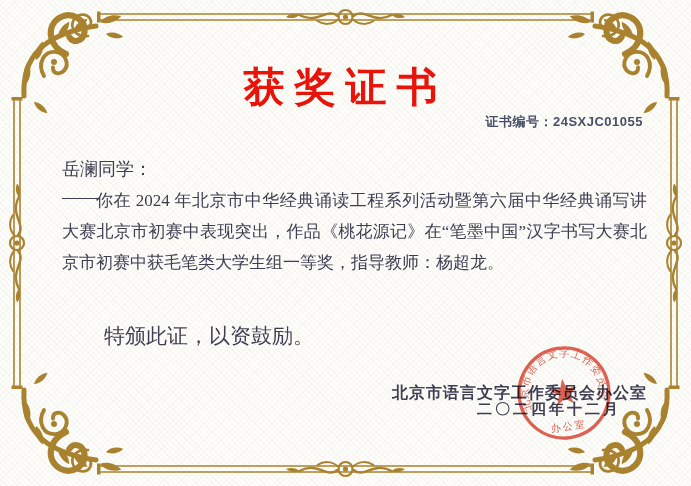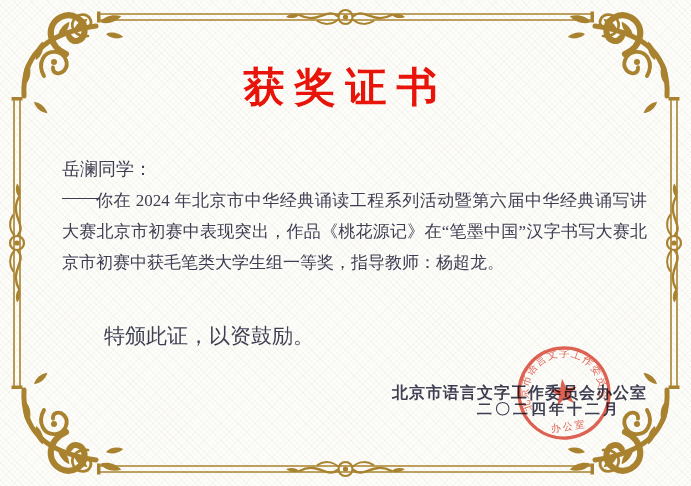--- a/index.html
+++ b/index.html
@@ -104,20 +104,21 @@
     <use href="#cornerOrn" transform="translate(677,472) scale(-1,-1)"></use>
 
     <use href="#edgeOrn" transform="translate(345.5,17)"></use>
     <use href="#edgeOrn" transform="translate(345.5,469) scale(1,-1)"></use>
     <use href="#edgeOrn" transform="translate(17,243) rotate(90)"></use>
     <use href="#edgeOrn" transform="translate(674,243) rotate(90)"></use>
   </svg>
 
   <div class="title">获奖证书</div>
 
+  <div class="cert-no"><span>证书编号：</span><span>24SXJC01055</span></div>
 
   <div class="recipient"><span class="name">岳澜</span><span>同学：</span></div>
 
   <div class="body-par">你在 2024 年北京市中华经典诵读工程系列活动暨第六届中华经典诵写讲大赛北京市初赛中表现突出，作品《桃花源记》在“笔墨中国”汉字书写大赛北京市初赛中获毛笔类大学生组一等奖，指导教师：杨超龙。</div>
 
   <div class="closing">特颁此证，以资鼓励。</div>
 
   <div class="issuer">北京市语言文字工作委员会办公室</div>
   <div class="date">二〇二四年十二月</div>
 

